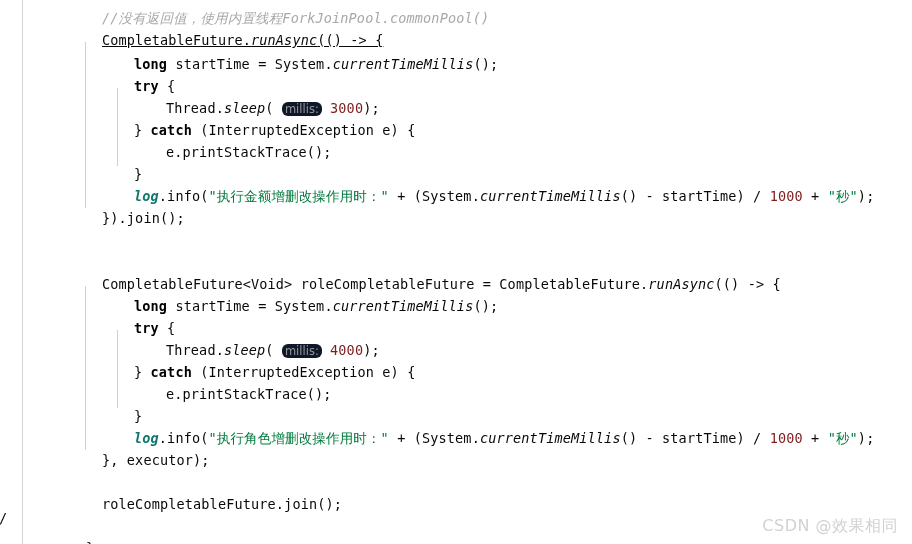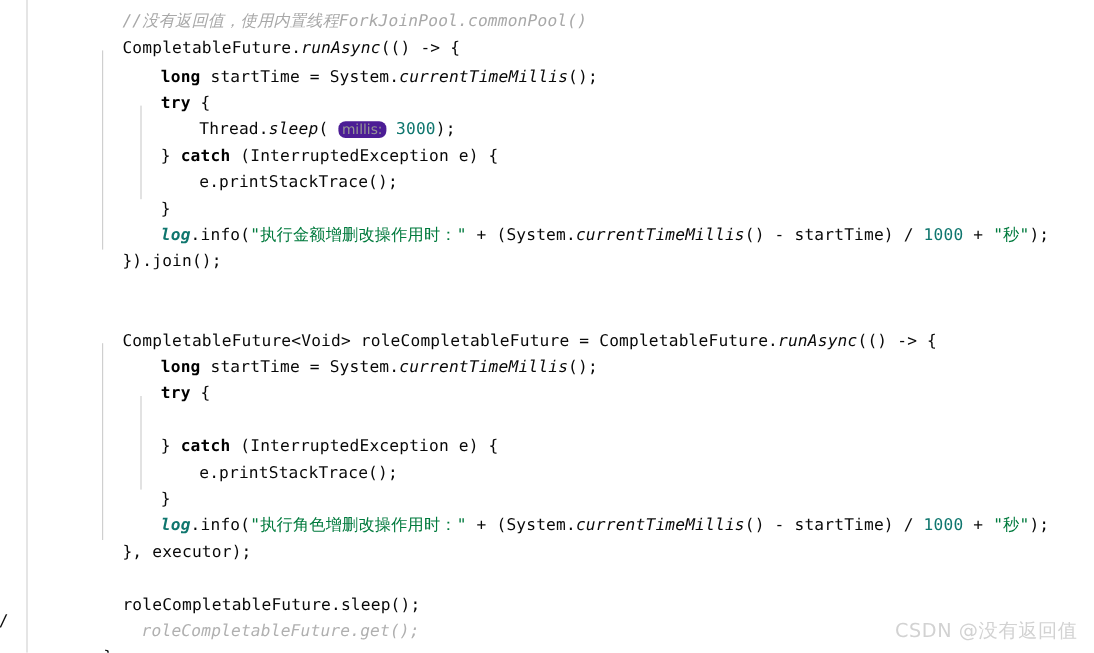--- a/index.html
+++ b/index.html
@@ -57,31 +57,31 @@
     font-size: 13.5px;
     line-height: 20px;
     height: 20px;
     font-family: "DejaVu Sans Mono", "Liberation Mono", monospace;
     color: #080808;
     letter-spacing: 0.15px;
   }
 
   
   .kw       { color: #000000; font-weight: bold; }
-  .num      { color: #0f766e; }
+  .num      { color: #7f1d1d; }
   .str      { color: #007a3d; }
   .cmt      { color: #a8a8a8; font-style: italic; }
   .fld      { color: #0f766e; font-style: italic; font-weight: bold; }
   .mthd     { color: #080808; font-style: italic; }
   .plain    { color: #080808; }
   .disabled { color: #b0b0b0; font-style: italic; }
 
   
   .hint {
-    background: #4c1d95;
+    background: #0f172a;
     color: #969696;
     border-radius: 6px;
     padding: 0 3px;
     font-size: 11.5px;
     font-family: "DejaVu Sans", "Liberation Sans", sans-serif;
     font-style: normal;
     letter-spacing: 0;
   }
 
   
@@ -118,37 +118,37 @@
       <div class="indent-guide" style="left: 85px; top: 42px; height: 166px;"></div>
       <div class="indent-guide" style="left: 117px; top: 88px; height: 78px;"></div>
       <div class="indent-guide" style="left: 85px; top: 286px; height: 164px;"></div>
       <div class="indent-guide" style="left: 117px; top: 330px; height: 78px;"></div>
     </div>
 
   <div class="edge-slash" id="edge-slash" style="top: 508px;">/</div>
 
   <div class="code-area" id="code-area">
       <div class="line" style="top: 8px; left: 54px;"><span class="cmt">//没有返回值，使用内置线程ForkJoinPool.commonPool()</span></div>
-      <div class="line" style="top: 30px; left: 54px;"><span class="plain">CompletableFuture.</span><span class="mthd">runAsync</span><span class="plain">(() -&gt; {</span></div>
+      <div class="line" style="top: 30px; left: 54px; text-decoration: underline;"><span class="plain">CompletableFuture.</span><span class="mthd">runAsync</span><span class="plain">(() -&gt; {</span></div>
       <div class="line" style="top: 54px; left: 86px;"><span class="kw">long</span><span class="plain"> startTime = System.</span><span class="mthd">currentTimeMillis</span><span class="plain">();</span></div>
       <div class="line" style="top: 76px; left: 86px;"><span class="kw">try</span><span class="plain"> {</span></div>
       <div class="line" style="top: 98px; left: 118px;"><span class="plain">Thread.</span><span class="mthd">sleep</span><span class="plain">( </span><span class="hint">millis:</span><span class="plain"> </span><span class="num">3000</span><span class="plain">);</span></div>
       <div class="line" style="top: 120px; left: 86px;"><span class="plain">} </span><span class="kw">catch</span><span class="plain"> (InterruptedException e) {</span></div>
       <div class="line" style="top: 142px; left: 118px;"><span class="plain">e.printStackTrace();</span></div>
       <div class="line" style="top: 164px; left: 86px;"><span class="plain">}</span></div>
       <div class="line" style="top: 186px; left: 86px;"><span class="fld">log</span><span class="plain">.info(</span><span class="str">"执行金额增删改操作用时："</span><span class="plain"> + (System.</span><span class="mthd">currentTimeMillis</span><span class="plain">() - startTime) / </span><span class="num">1000</span><span class="plain"> + </span><span class="str">"秒"</span><span class="plain">);</span></div>
       <div class="line" style="top: 208px; left: 54px;"><span class="plain">}).join();</span></div>
       <div class="line" style="top: 274px; left: 54px;"><span class="plain">CompletableFuture&lt;Void&gt; roleCompletableFuture = CompletableFuture.</span><span class="mthd">runAsync</span><span class="plain">(() -&gt; {</span></div>
       <div class="line" style="top: 296px; left: 86px;"><span class="kw">long</span><span class="plain"> startTime = System.</span><span class="mthd">currentTimeMillis</span><span class="plain">();</span></div>
       <div class="line" style="top: 318px; left: 86px;"><span class="kw">try</span><span class="plain"> {</span></div>
+      <div class="line" style="top: 340px; left: 118px;"><span class="plain">Thread.</span><span class="mthd">sleep</span><span class="plain">( </span><span class="hint">millis:</span><span class="plain"> </span><span class="num">4000</span><span class="plain">);</span></div>
       <div class="line" style="top: 362px; left: 86px;"><span class="plain">} </span><span class="kw">catch</span><span class="plain"> (InterruptedException e) {</span></div>
       <div class="line" style="top: 384px; left: 118px;"><span class="plain">e.printStackTrace();</span></div>
       <div class="line" style="top: 406px; left: 86px;"><span class="plain">}</span></div>
       <div class="line" style="top: 428px; left: 86px;"><span class="fld">log</span><span class="plain">.info(</span><span class="str">"执行角色增删改操作用时："</span><span class="plain"> + (System.</span><span class="mthd">currentTimeMillis</span><span class="plain">() - startTime) / </span><span class="num">1000</span><span class="plain"> + </span><span class="str">"秒"</span><span class="plain">);</span></div>
       <div class="line" style="top: 450px; left: 54px;"><span class="plain">}, executor);</span></div>
-      <div class="line" style="top: 494px; left: 54px;"><span class="plain">roleCompletableFuture.sleep();</span></div>
-      <div class="line" style="top: 516px; left: 70px;"><span class="disabled">roleCompletableFuture.get();</span></div>
+      <div class="line" style="top: 494px; left: 54px;"><span class="plain">roleCompletableFuture.join();</span></div>
       <div class="line" style="top: 538px; left: 38px;"><span class="plain">}</span></div>
     </div>
 
-  <div class="watermark">CSDN @没有返回值</div>
+  <div class="watermark">CSDN @效果相同</div>
 
 </div>
 
 </body></html>

